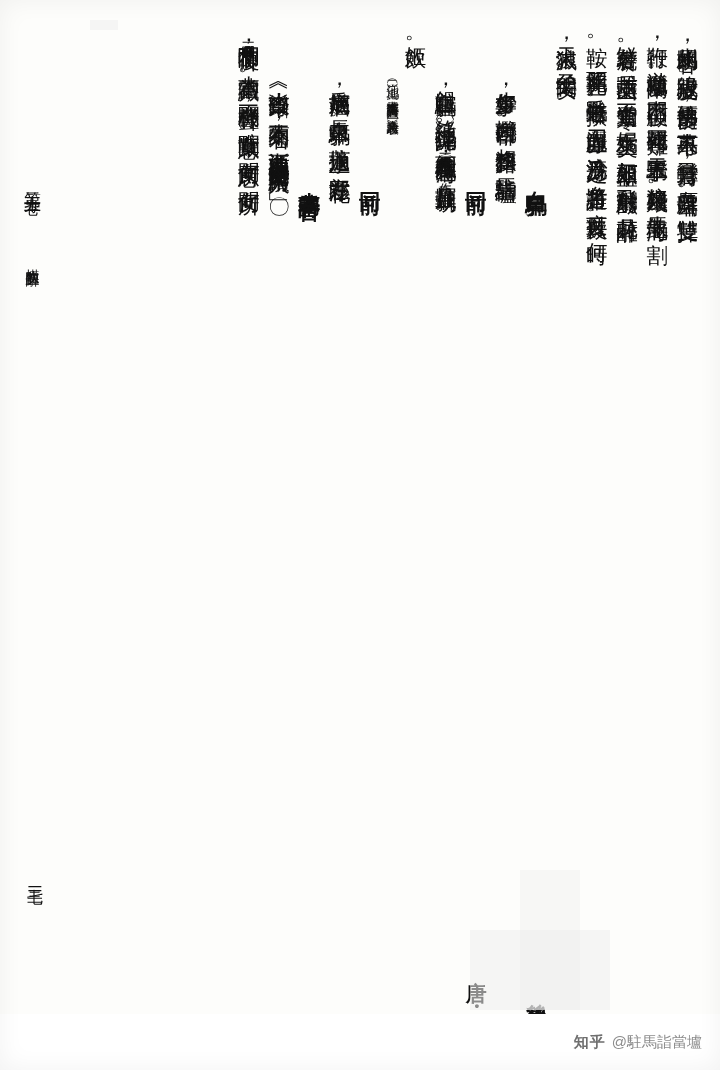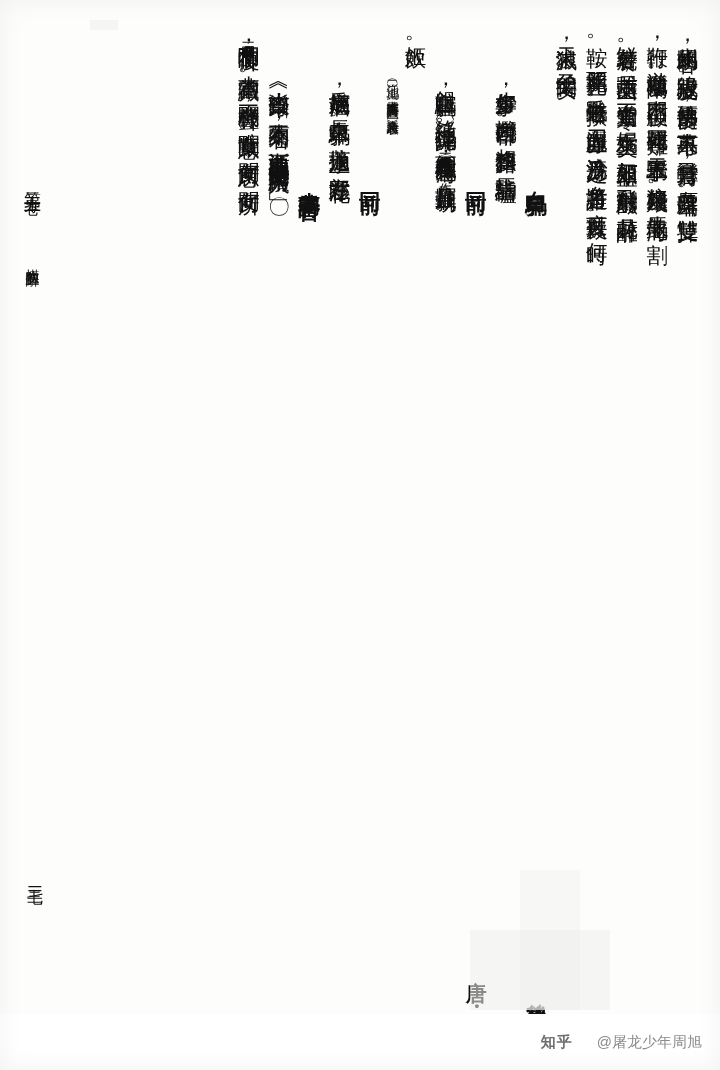--- a/index.html
+++ b/index.html
@@ -120,21 +120,21 @@
     height: 56px;
     display: flex;
     align-items: center;
     justify-content: flex-end;
     padding-right: 18px;
     background: #ffffff;
     z-index: 30;
   }
   .wm {
     display: flex;
-    gap: 24px;
+    gap: 6px;
     color: #8c8c8c;
     font-family: "Liberation Sans", sans-serif;
     font-size: 15px;
   }
   .wm-logo {
     font-size: 15px;
     color: #6f6f6f;
     font-weight: bold;
     letter-spacing: 1px;
   }
@@ -215,17 +215,17 @@
     <span>第二十五卷</span>
     <span class="gap"></span>
     <span class="sub">橫吹曲辭五</span>
   </div>
 
   <div class="page-num">三七三</div>
 
   <div class="footer">
     <div class="wm">
       <span class="wm-logo">知乎</span>
-      <span class="wm-user">@屠龙少年周旭</span>
+      <span class="wm-user">@駐馬詣當壚</span>
     </div>
   </div>
 
 </div>
 
 </body></html>

